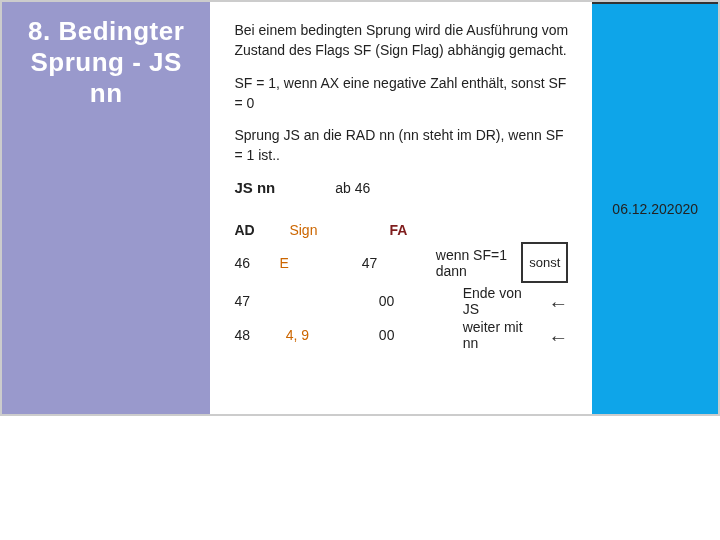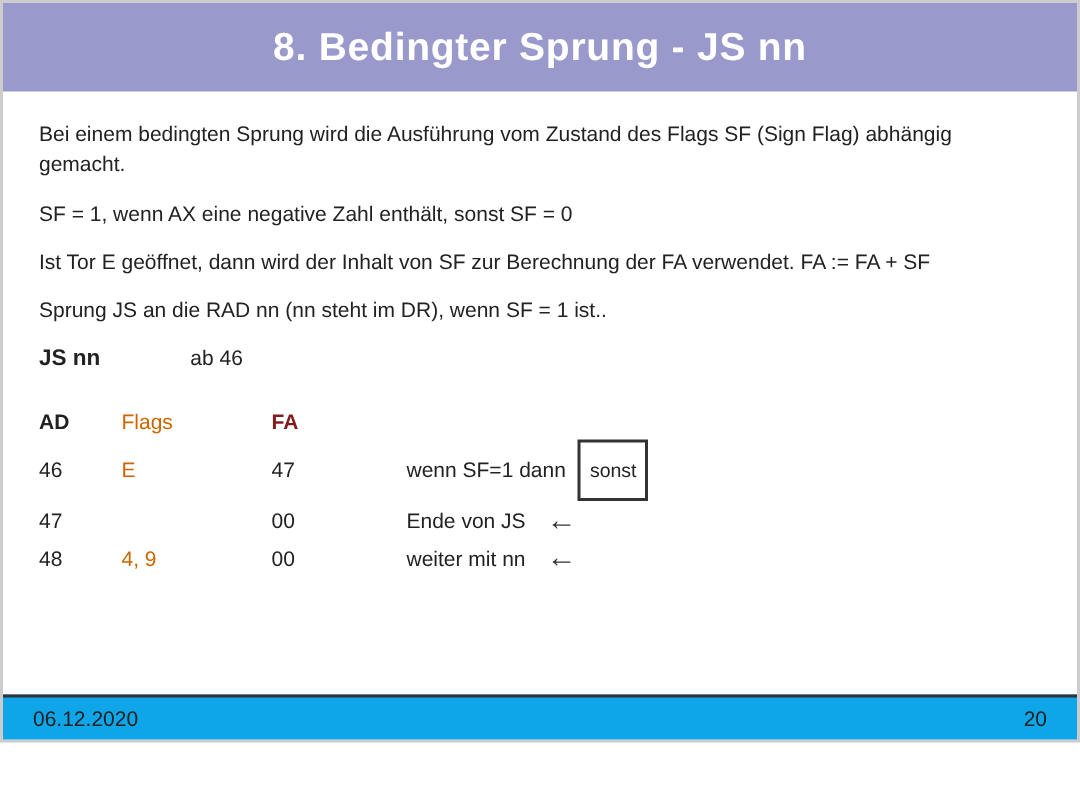--- a/index.html
+++ b/index.html
@@ -11,23 +11,23 @@
     body {
       width: 720px;
       height: 540px;
       font-family: Arial, sans-serif;
       background: #ffffff;
       overflow: hidden;
     }
 
     .slide {
       width: 720px;
-      height: 495px;
-      display: flex;
-      flex-direction: column;
+      height: 416px;
+      display: flex;
+      flex-direction: row;
       border: 2px solid #cccccc;
     }
 
     .header {
       background: #9999cc;
       padding: 14px 20px;
       text-align: center;
     }
 
     .header h1 {
@@ -180,33 +180,32 @@
   <div class="header">
     <h1>8. Bedingter Sprung  -  JS nn</h1>
   </div>
 
   <div class="content">
 
     <p class="paragraph">Bei einem bedingten Sprung wird die Ausführung vom Zustand des Flags SF (Sign Flag) abhängig gemacht.</p>
 
     <p class="paragraph">SF = 1, wenn AX eine negative Zahl enthält, sonst SF = 0</p>
 
-    <p class="paragraph">Ist Tor E geöffnet, dann wird der Inhalt von SF zur Berechnung der FA verwendet.   FA := FA + SF</p>
 
     <p class="paragraph">Sprung JS an die RAD nn  (nn steht im DR),  wenn SF = 1 ist..</p>
 
     <div class="js-nn-row">
       <span class="js-nn-label">JS nn</span>
       <span class="paragraph">ab 46</span>
     </div>
 
     <div class="table-section">
       <div class="table-header-row">
         <span class="col-ad">AD</span>
-        <span class="col-tore">Flags</span>
+        <span class="col-tore">Sign</span>
         <span class="col-fa">FA</span>
       </div>
 
       <div class="table-row">
         <span class="col-num">46</span>
         <span class="col-tore-val tore-orange">E</span>
         <span class="col-fa-val">47</span>
         <span class="col-desc-val">
           wenn SF=1 dann
           <span class="sonst-box">sonst</span>

